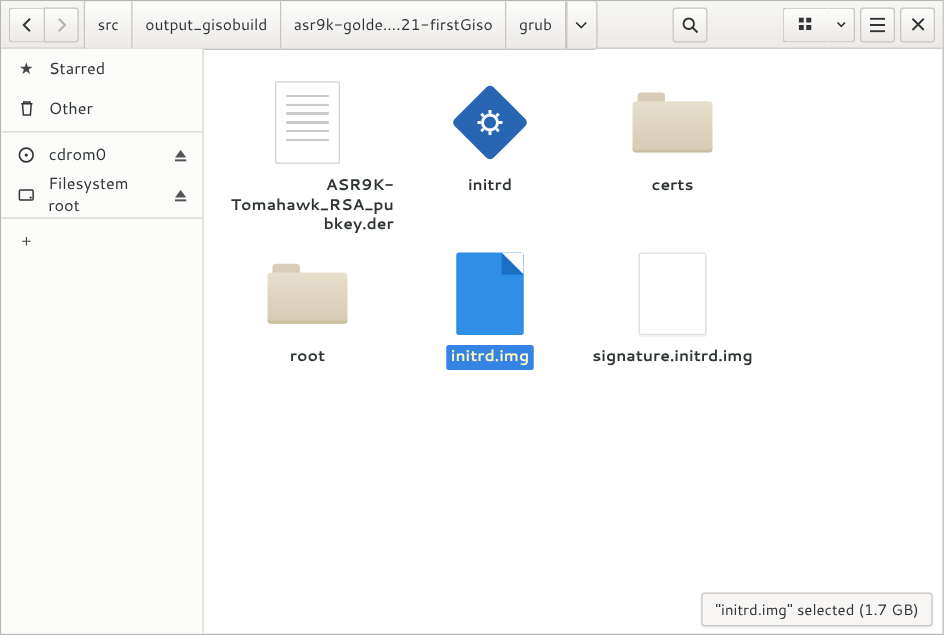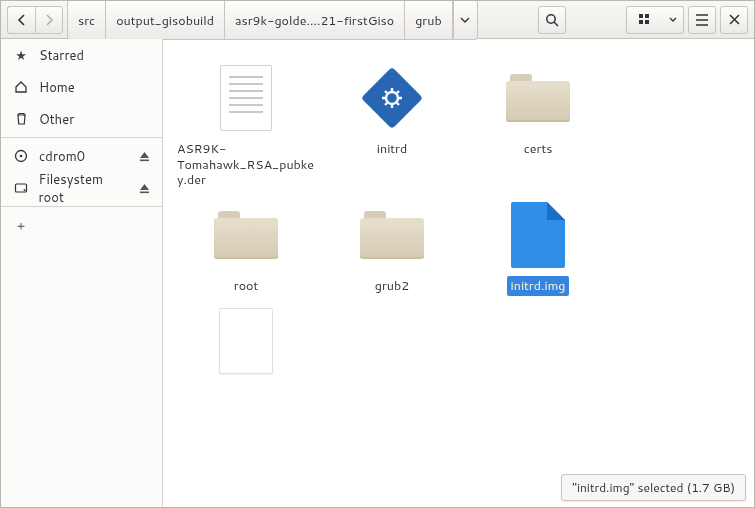--- a/index.html
+++ b/index.html
@@ -93,22 +93,23 @@
     display:flex;
     flex-wrap:wrap;
     align-content:flex-start;
     gap: 10px 0;
     position:relative;
     overflow:auto;
   }
   .file {
     width: 146px;
     display:flex; flex-direction:column; align-items:center;
-    text-align:left;
+    text-align:right;
     cursor:pointer;
+    font-weight:bold;
   }
   .file .thumb {
     width:70px; height:70px;
     display:flex; align-items:center; justify-content:center;
     margin-bottom:6px;
   }
   .file .label {
     font-size:12.5px;
     line-height:1.25;
     padding:2px 4px;
@@ -243,28 +244,20 @@
 
 <div class="main">
 
   <div class="sidebar">
     <div class="side-item">
       <span class="icon">★</span>
       <span>Starred</span>
     </div>
     <div class="side-item">
       <span class="icon">
-        <svg width="14" height="14" viewBox="0 0 14 14">
-            <path d="M2 7 7 2l5 5v5H2z" fill="none" stroke="#333" stroke-width="1.3"></path>
-          </svg>
-      </span>
-      <span>Home</span>
-    </div>
-    <div class="side-item">
-      <span class="icon">
         <svg width="13" height="14" viewBox="0 0 13 14">
             <path d="M2 3h9M4 3V1.5h5V3M3 3l.7 9h5.6L10 3" fill="none" stroke="#333" stroke-width="1.2"></path>
           </svg>
       </span>
       <span>Other</span>
     </div>
     <div class="side-sep"></div>
     <div class="side-item">
       <span class="icon">
         <svg width="14" height="14" viewBox="0 0 14 14">
@@ -326,35 +319,30 @@
           <div class="folder-shape"></div>
         </div>
       <div class="label">certs</div>
     </div>
     <div class="file">
       <div class="thumb">
           <div class="folder-shape"></div>
         </div>
       <div class="label">root</div>
     </div>
-    <div class="file">
-      <div class="thumb">
-          <div class="folder-shape"></div>
-        </div>
-      <div class="label">grub2</div>
-    </div>
     <div class="file selected">
       <div class="thumb">
           <div class="bluefile"></div>
         </div>
       <div class="label">initrd.img</div>
     </div>
     <div class="file">
       <div class="thumb">
           <div class="plainfile"></div>
         </div>
+      <div class="label">signature.initrd.img</div>
     </div>
   </div>
 </div>
 
 <div class="statusbar">
   <span>"initrd.img" selected (1.7 GB)</span>
 </div>
 
 </body></html>

